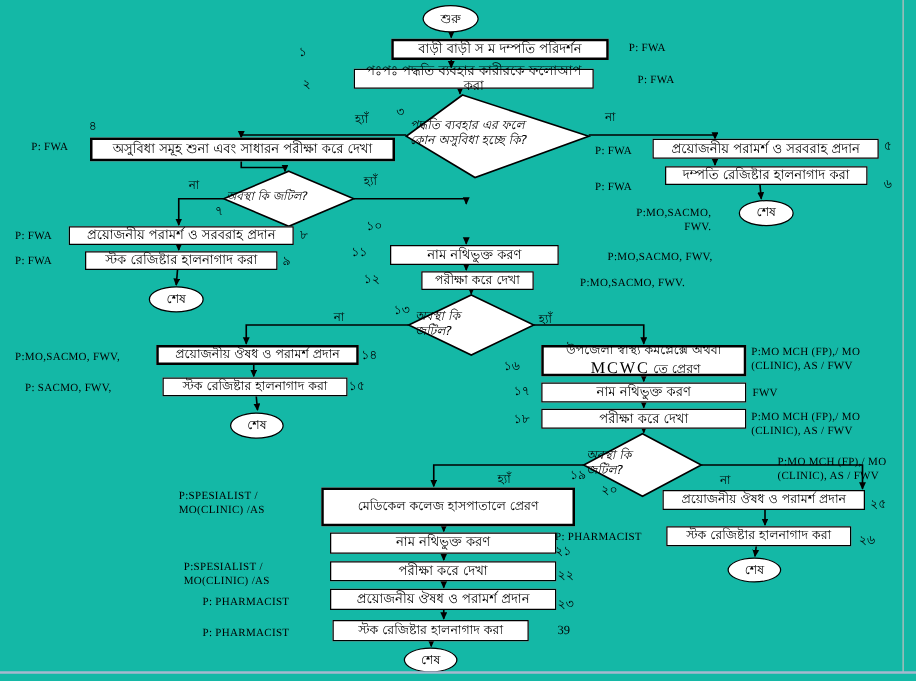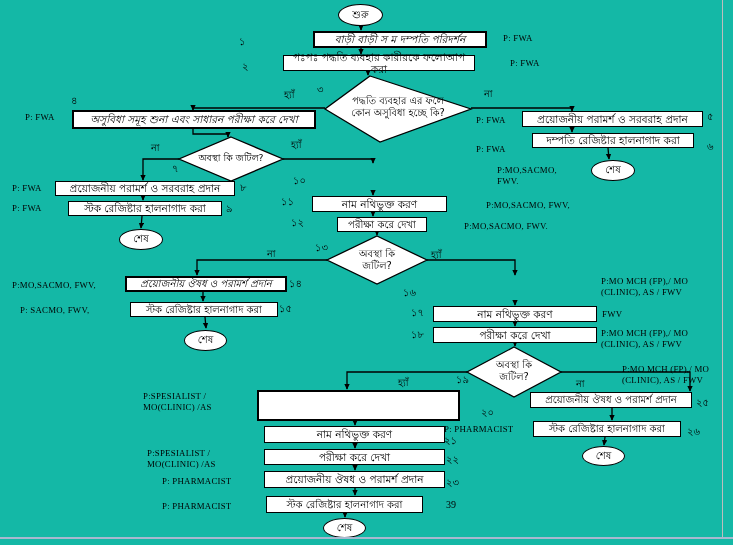--- a/index.html
+++ b/index.html
@@ -2,28 +2,28 @@
 <html><head>
 <meta charset="utf-8">
 <style>
   html,body{margin:0;padding:0;background:#fff;}
   .stage{position:relative;width:733px;height:545px;background:#14b8a6;overflow:hidden;
          font-family:"DejaVu Sans","Liberation Sans",sans-serif;color:#000;}
   svg.wires{position:absolute;left:0;top:0;}
   .box{position:absolute;border:1.5px solid #000;background:#fff;box-sizing:border-box;
        display:flex;flex-direction:column;align-items:center;justify-content:center;
        text-align:center;font-size:10.5px;line-height:1.15;white-space:pre-line;}
-  .box.thick{border-width:2px;font-style:italic;}
+  .box.thick{border-width:2px;}
   .oval{position:absolute;border:1.4px solid #000;border-radius:50%;background:#fff;box-sizing:border-box;
         display:flex;align-items:center;justify-content:center;font-size:10px;}
-  .dtext{position:absolute;text-align:center;font-size:9.8px;line-height:1.25;white-space:pre-line;}
+  .dtext{position:absolute;font-size:9.8px;line-height:1.25;white-space:pre-line;font-style:italic;}
   .num{position:absolute;font-size:10px;font-family:"Liberation Serif","DejaVu Serif",serif;}
   .perf{position:absolute;font-size:8.8px;font-family:"Liberation Serif","DejaVu Serif",serif;
         letter-spacing:.25px;line-height:1.3;white-space:pre-line;}
-  .perf.ctr{text-align:left;}
+  .perf.ctr{text-align:right;}
   .branch{position:absolute;font-size:9.5px;}
   .line{display:inline;white-space:nowrap;}
   .en-big{font-family:"Liberation Serif","DejaVu Serif",serif;font-size:13px;letter-spacing:1.5px;margin:0 3px;}
   .edge-r{position:absolute;left:722px;top:0;width:1px;height:538px;background:#bdbdbd;}
   .edge-b{position:absolute;left:0;top:537px;width:733px;height:2px;background:#a7b8cf;}
 </style>
 </head>
 <body>
 
 <div class="stage">
@@ -86,24 +86,29 @@
   <div class="box" style="left:283px;top:55px;width:192px;height:16px">পঃপঃ পদ্ধতি ব্যবহার কারীরকে ফলোআপ করা</div>
   <div class="box" style="left:522px;top:111px;width:181px;height:16px">প্রয়োজনীয় পরামর্শ ও সরবরাহ প্রদান</div>
   <div class="box" style="left:532px;top:133px;width:162px;height:15px">দম্পতি রেজিষ্টার হালনাগাদ করা</div>
   <div class="box" style="left:55px;top:181px;width:180px;height:15px">প্রয়োজনীয় পরামর্শ ও সরবরাহ প্রদান</div>
   <div class="box" style="left:68px;top:201px;width:154px;height:15px">স্টক রেজিষ্টার হালনাগাদ করা</div>
   <div class="box" style="left:312px;top:196px;width:135px;height:16px">নাম নথিভুক্ত করণ</div>
   <div class="box" style="left:337px;top:217px;width:90px;height:15px;font-size:10px">পরীক্ষা করে দেখা</div>
   <div class="box thick" style="left:125px;top:276px;width:162px;height:16px;font-size:10px">প্রয়োজনীয় ঔষধ ও পরামর্শ প্রদান</div>
   <div class="box" style="left:130px;top:302px;width:148px;height:15px;font-size:10px">স্টক রেজিষ্টার হালনাগাদ করা</div>
 
+  <div class="box thick" style="left:433px;top:276px;width:164px;height:25px;font-size:10px">
+    <span class="line">উপজেলা স্বাস্থ্য কমপ্লেক্সে অথবা</span>
+    <span class="line"><span class="en-big">MCWC</span><span>তে প্রেরণ</span></span>
+  </div>
   <div class="box" style="left:433px;top:306px;width:164px;height:16px">নাম নথিভুক্ত করণ</div>
   <div class="box" style="left:433px;top:327px;width:164px;height:16px">পরীক্ষা করে দেখা</div>
 
   <div class="box thick" style="left:257px;top:390px;width:203px;height:31px;font-size:10px">
+    <span class="line">মেডিকেল কলেজ হাসপাতালে প্রেরণ</span>
   </div>
   <div class="box" style="left:264px;top:426px;width:181px;height:17px">নাম নথিভুক্ত করণ</div>
   <div class="box" style="left:264px;top:449px;width:181px;height:16px">পরীক্ষা করে দেখা</div>
   <div class="box" style="left:264px;top:471px;width:181px;height:17px">প্রয়োজনীয় ঔষধ ও পরামর্শ প্রদান</div>
   <div class="box" style="left:266px;top:496px;width:157px;height:17px;font-size:10px">স্টক রেজিষ্টার হালনাগাদ করা</div>
   <div class="box" style="left:530px;top:392px;width:162px;height:16px;font-size:10px">প্রয়োজনীয় ঔষধ ও পরামর্শ প্রদান</div>
   <div class="box" style="left:533px;top:421px;width:148px;height:16px;font-size:10px">স্টক রেজিষ্টার হালনাগাদ করা</div>
 
   <div class="dtext" style="left:328px;top:95px;width:140px">পদ্ধতি ব্যবহার এর ফলে
 কোন অসুবিধা হচ্ছে কি?</div>
@@ -125,21 +130,21 @@
   <span class="num" style="left:293px;top:173px">১০</span>
   <span class="num" style="left:281px;top:194px">১১</span>
   <span class="num" style="left:291px;top:215px">১২</span>
   <span class="num" style="left:315px;top:240px">১৩</span>
   <span class="num" style="left:289px;top:276px">১৪</span>
   <span class="num" style="left:279px;top:301px">১৫</span>
   <span class="num" style="left:403px;top:285px">১৬</span>
   <span class="num" style="left:411px;top:305px">১৭</span>
   <span class="num" style="left:411px;top:327px">১৮</span>
   <span class="num" style="left:456px;top:372px">১৯</span>
-  <span class="num" style="left:481px;top:405px">২০</span>
+  <span class="num" style="left:481px;top:384px">২০</span>
   <span class="num" style="left:444px;top:433px">২১</span>
   <span class="num" style="left:446px;top:452px">২২</span>
   <span class="num" style="left:446px;top:475px">২৩</span>
   <span class="num" style="left:446px;top:499px">39</span>
   <span class="num" style="left:696px;top:395px">২৫</span>
   <span class="num" style="left:687px;top:424px">২৬</span>
 
   <span class="perf" style="left:503px;top:33px">P: FWA</span>
   <span class="perf" style="left:510px;top:58px">P: FWA</span>
   <span class="perf" style="left:25px;top:112px">P: FWA</span>

